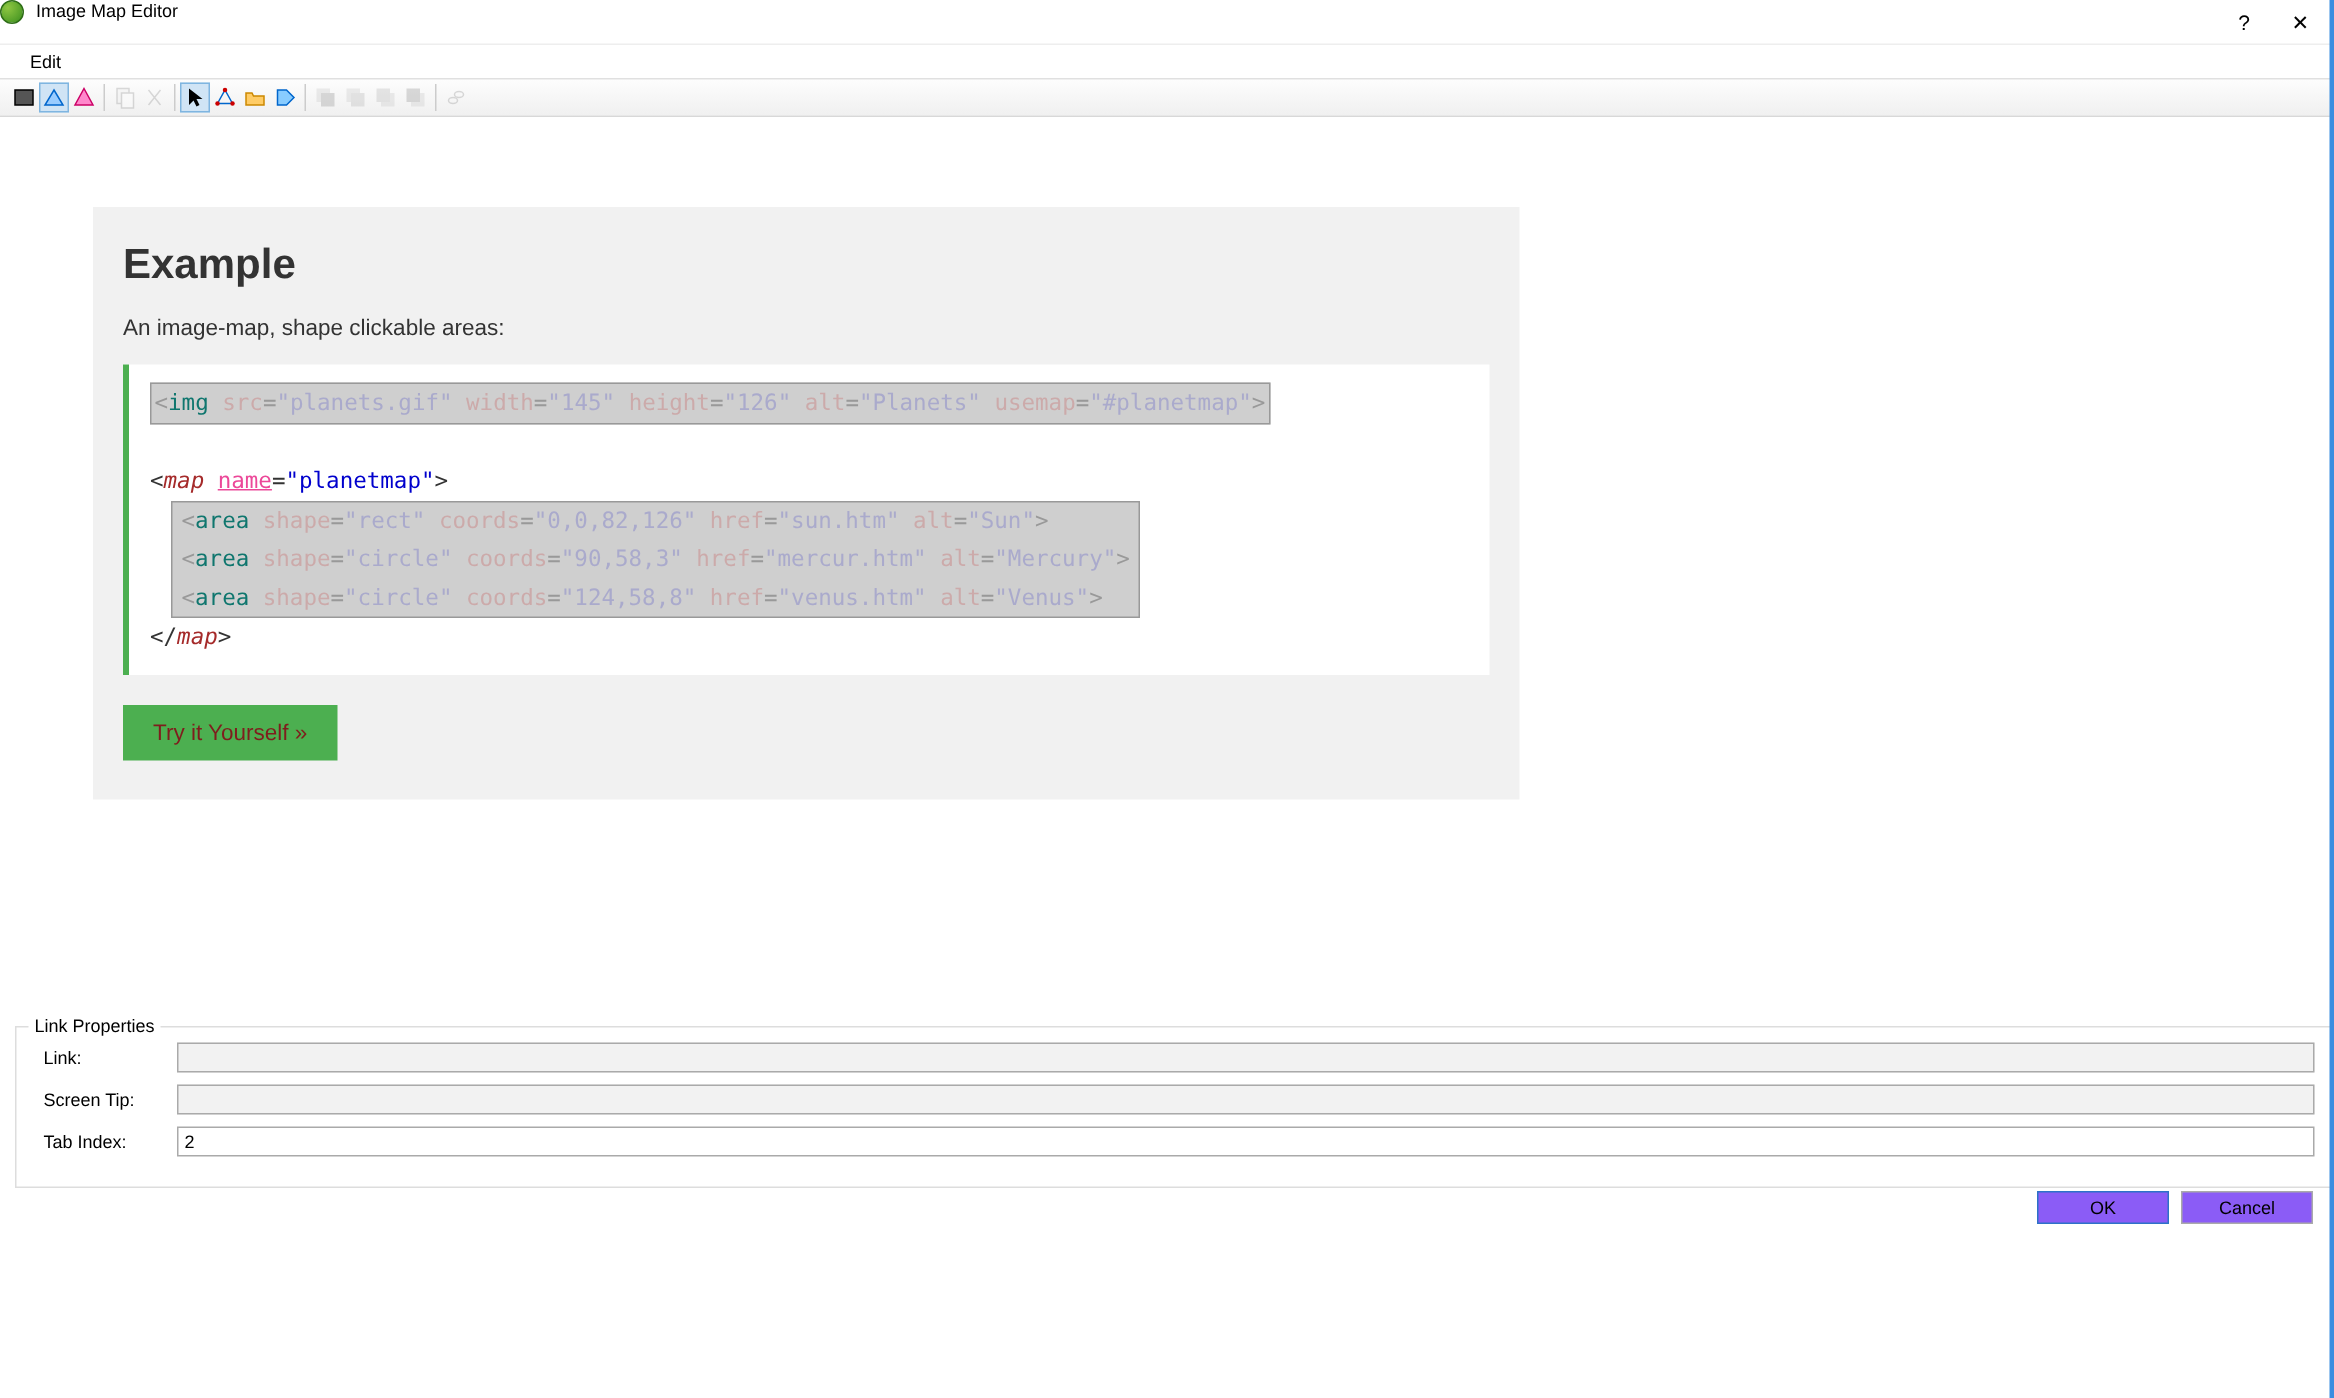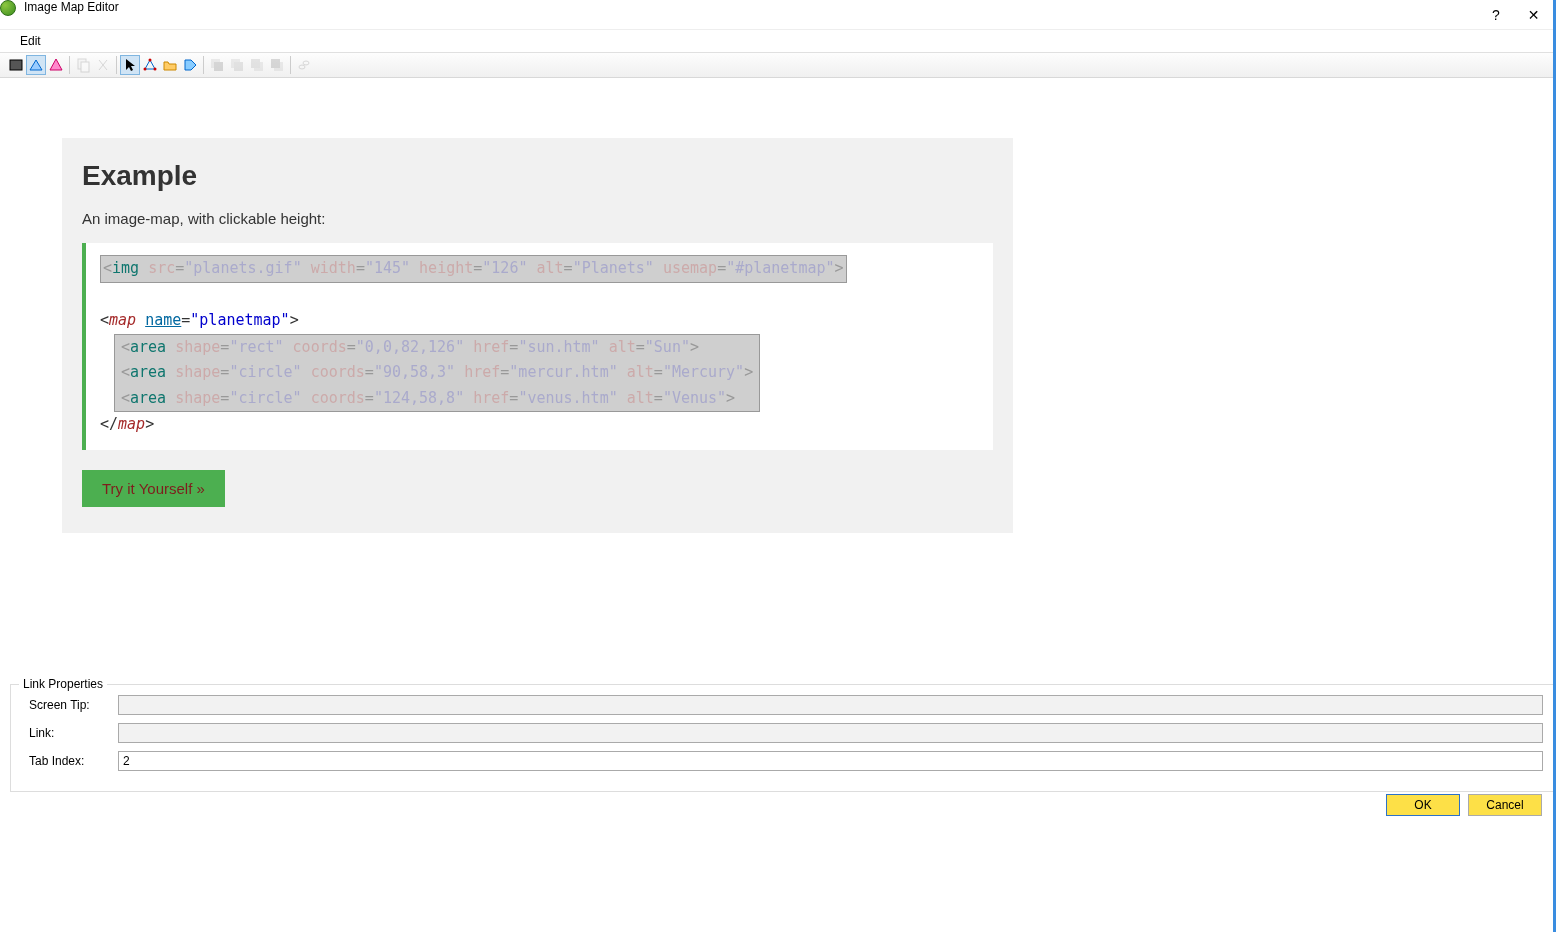--- a/index.html
+++ b/index.html
@@ -83,21 +83,21 @@
 }
 .code-highlight {
   display: inline-block; background: #cfcfcf; border: 1px solid #999;
   padding: 0 2px;
 }
 .code-highlight2 {
   display: block; background: #cfcfcf; border: 1px solid #999;
   padding: 0 6px; margin-left: 14px; width: fit-content;
 }
 .t-brown { color: #a52a2a; font-style: italic; }
-.t-red { color: #0369a1; text-decoration: underline; }
+.t-red { color: #ec4899; text-decoration: underline; }
 .t-blue { color: #0000cd; }
 .t-muted { color: #999; }
 .t-muted-brown { color: #0f766e; }
 .t-muted-red { color: #caa; }
 .t-muted-blue { color: #aac; }
 
 .try-btn {
   display: inline-block; margin-top: 20px;
   background: #4caf50; color: #7f1d1d; padding: 10px 20px;
   font-size: 15px; border: none;
@@ -122,22 +122,22 @@
   flex: 1; height: 20px; border: 1px solid #aaa; background: #f2f2f2;
   padding: 0 4px; font-size: 12px;
 }
 .link-props .row input.white { background: #fff; }
 
 
 .button-bar {
   position: absolute; right: 14px; bottom: 116px; display: flex; gap: 8px;
 }
 .button-bar button {
-  width: 74px; height: 22px; font-size: 12px;
-  background: #fde047; border: 1px solid #aaa;
+  width: 88px; height: 22px; font-size: 12px;
+  background: #8b5cf6; border: 1px solid #aaa;
 }
 .button-bar button.primary { border: 1px solid #2d72c8; }
 </style>
 </head>
 <body>
 
 <div class="titlebar">
   <div class="app-icon"></div>
   <div class="title">Image Map Editor</div>
   <div class="spacer"></div>
@@ -231,21 +231,21 @@
       <svg width="16" height="16">
         <ellipse cx="6" cy="10" rx="3" ry="2" fill="none" stroke="#999"></ellipse>
         <ellipse cx="10" cy="6" rx="3" ry="2" fill="none" stroke="#999"></ellipse>
       </svg>
     </div>
 </div>
 
 <div class="content-area">
   <div class="example-panel">
     <h2>Example</h2>
-    <p class="subtitle">An image-map, with clickable height:</p>
+    <p class="subtitle">An image-map, shape clickable areas:</p>
 
     <div class="code-block">
       <span class="code-highlight"><span class="t-muted">&lt;</span><span class="t-muted-brown">img</span>
         <span class="t-muted-red">src</span><span class="t-muted">=</span><span class="t-muted-blue">"planets.gif"</span>
         <span class="t-muted-red">width</span><span class="t-muted">=</span><span class="t-muted-blue">"145"</span>
         <span class="t-muted-red">height</span><span class="t-muted">=</span><span class="t-muted-blue">"126"</span>
         <span class="t-muted-red">alt</span><span class="t-muted">=</span><span class="t-muted-blue">"Planets"</span>
         <span class="t-muted-red">usemap</span><span class="t-muted">=</span><span class="t-muted-blue">"#planetmap"</span><span class="t-muted">&gt;</span></span>
       <br><br>
       <span>&lt;<span class="t-brown">map</span> <span class="t-red">name</span>=<span class="t-blue">"planetmap"</span>&gt;</span><br>
@@ -257,25 +257,25 @@
       <span>&lt;/<span class="t-brown">map</span>&gt;</span>
     </div>
 
     <button class="try-btn">Try it Yourself »</button>
   </div>
 </div>
 
 <div class="link-props">
   <div class="legend">Link Properties</div>
   <div class="row">
+    <label>Link:</label>
+    <input type="text" value="" style="">
+  </div>
+  <div class="row">
     <label>Screen Tip:</label>
-    <input type="text" value="" style="">
-  </div>
-  <div class="row">
-    <label>Link:</label>
     <input type="text" value="" style="">
   </div>
   <div class="row">
     <label>Tab Index:</label>
     <input type="text" class="white" value="2" style="">
   </div>
 </div>
 
 <div class="button-bar">
   <button class="primary">OK</button>

